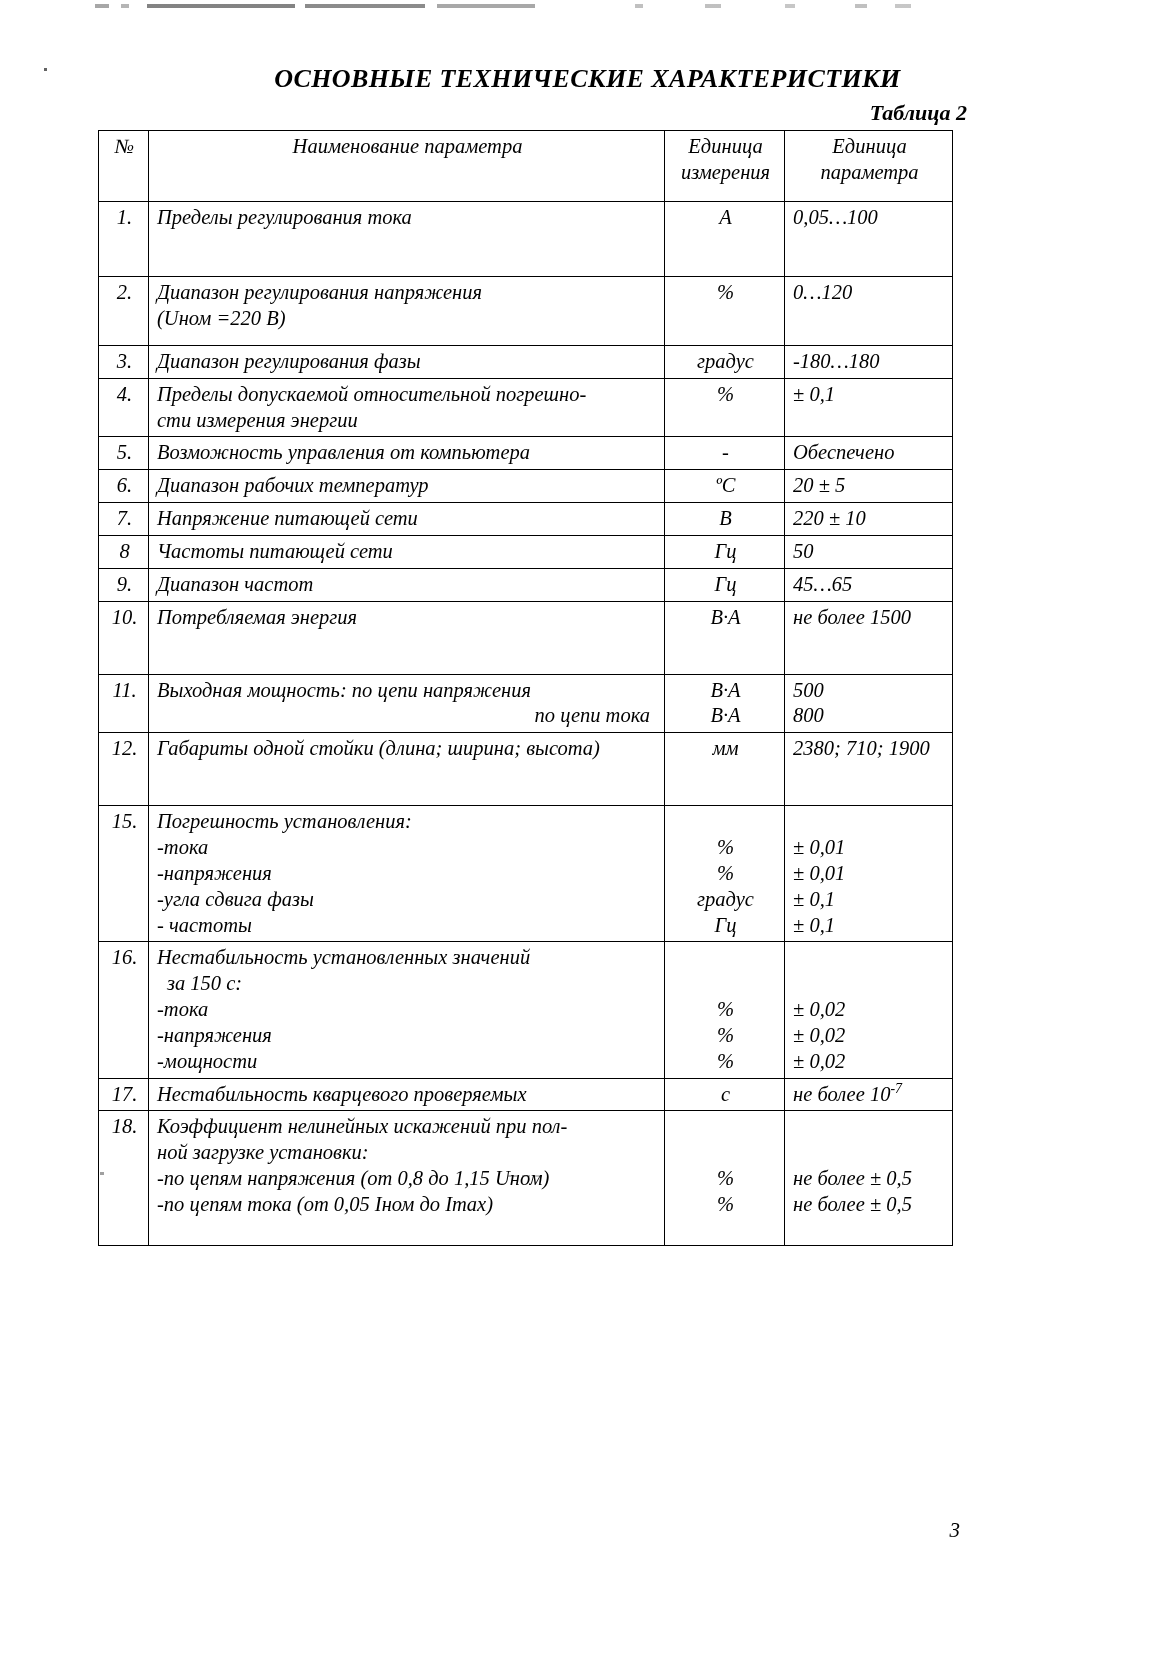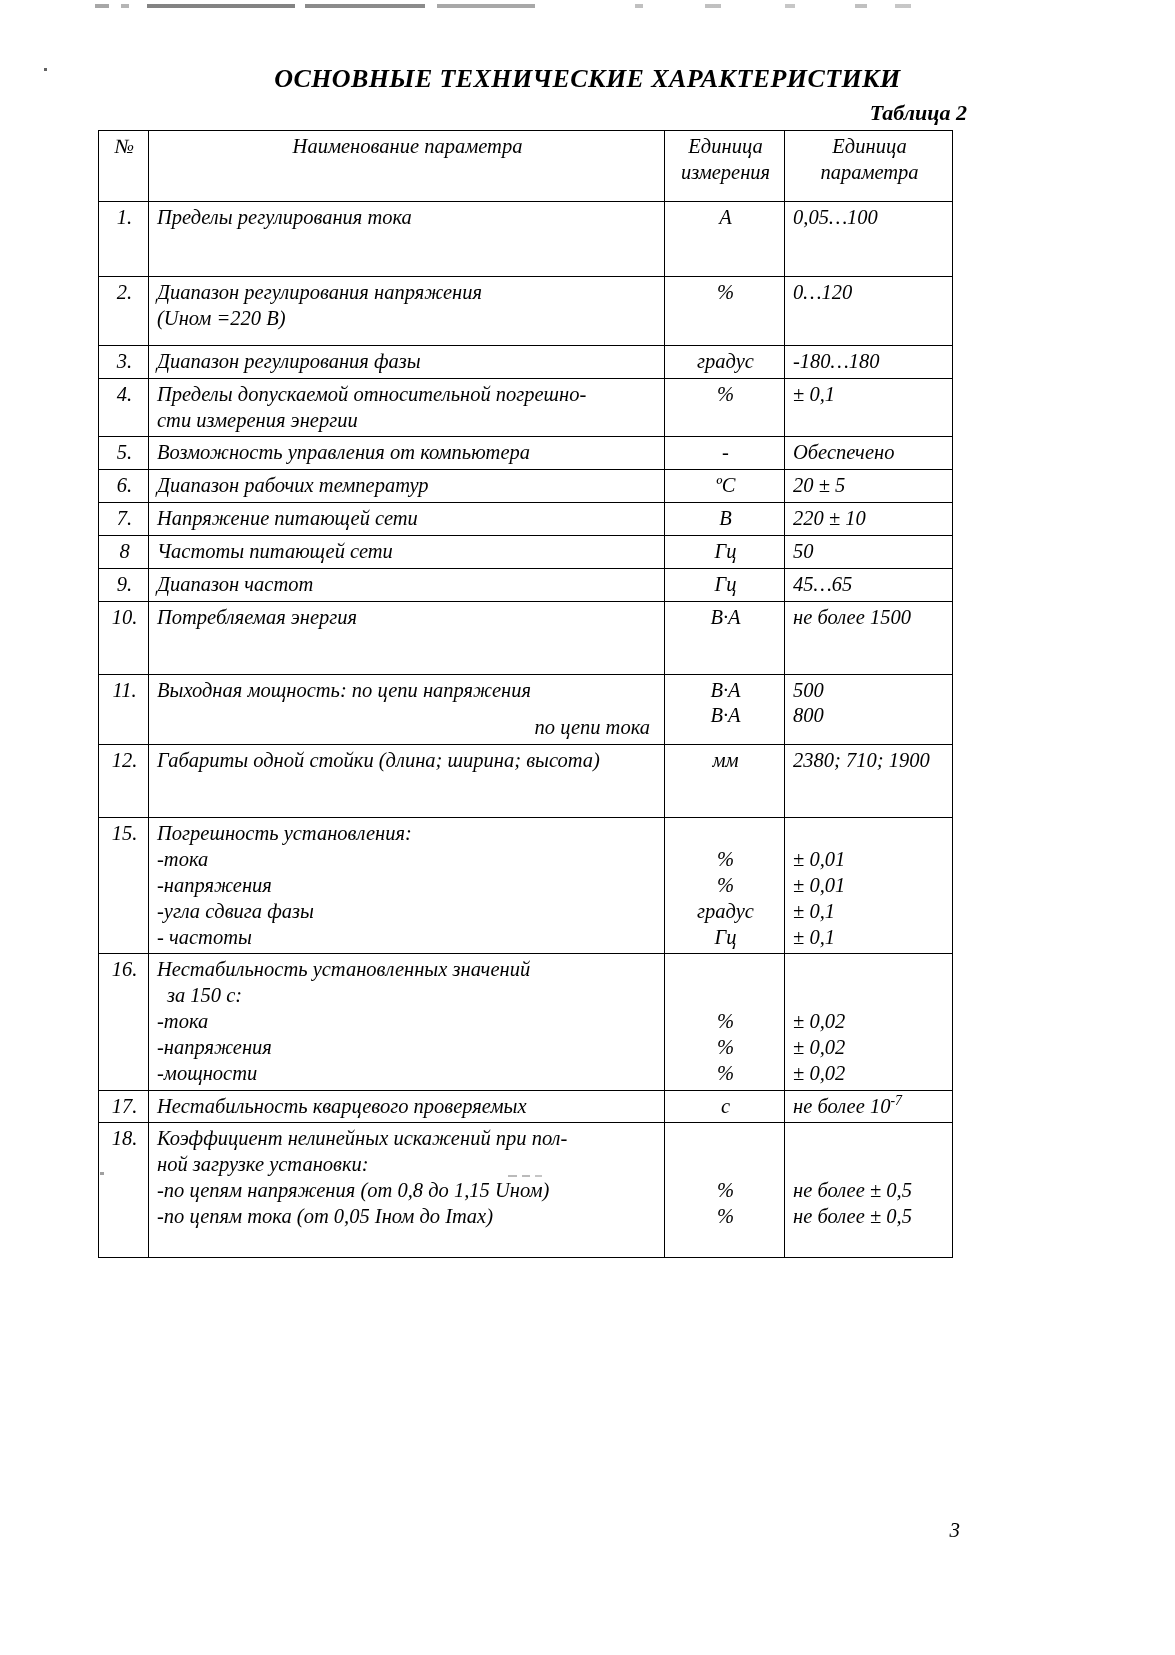--- a/index.html
+++ b/index.html
@@ -118,21 +118,21 @@
   td.name { text-align: left; }
   td.unit { text-align: center; padding-left: 0; padding-right: 0; }
   td.val  { text-align: left; padding-left: 0; padding-right: 0; }
 
   .hdr td { text-align: center; }
   .hdr .name, .hdr .num { vertical-align: top; }
 
   .line { display: block; }
   .line.blank { visibility: hidden; }
   .line.indent { padding-left: 10px; }
-  .line.right { text-align: right; padding-right: 8px; margin-top: 12px; }
+  .line.right { text-align: right; padding-right: 8px; }
   .spacer-md { display:block; height: 24px; }
 
   sup { font-size: 0.68em; vertical-align: super; line-height: 0; }
 
   .page-number {
     position: absolute;
     top: 1518px;
     left: 0;
     width: 960px;
     text-align: right;

